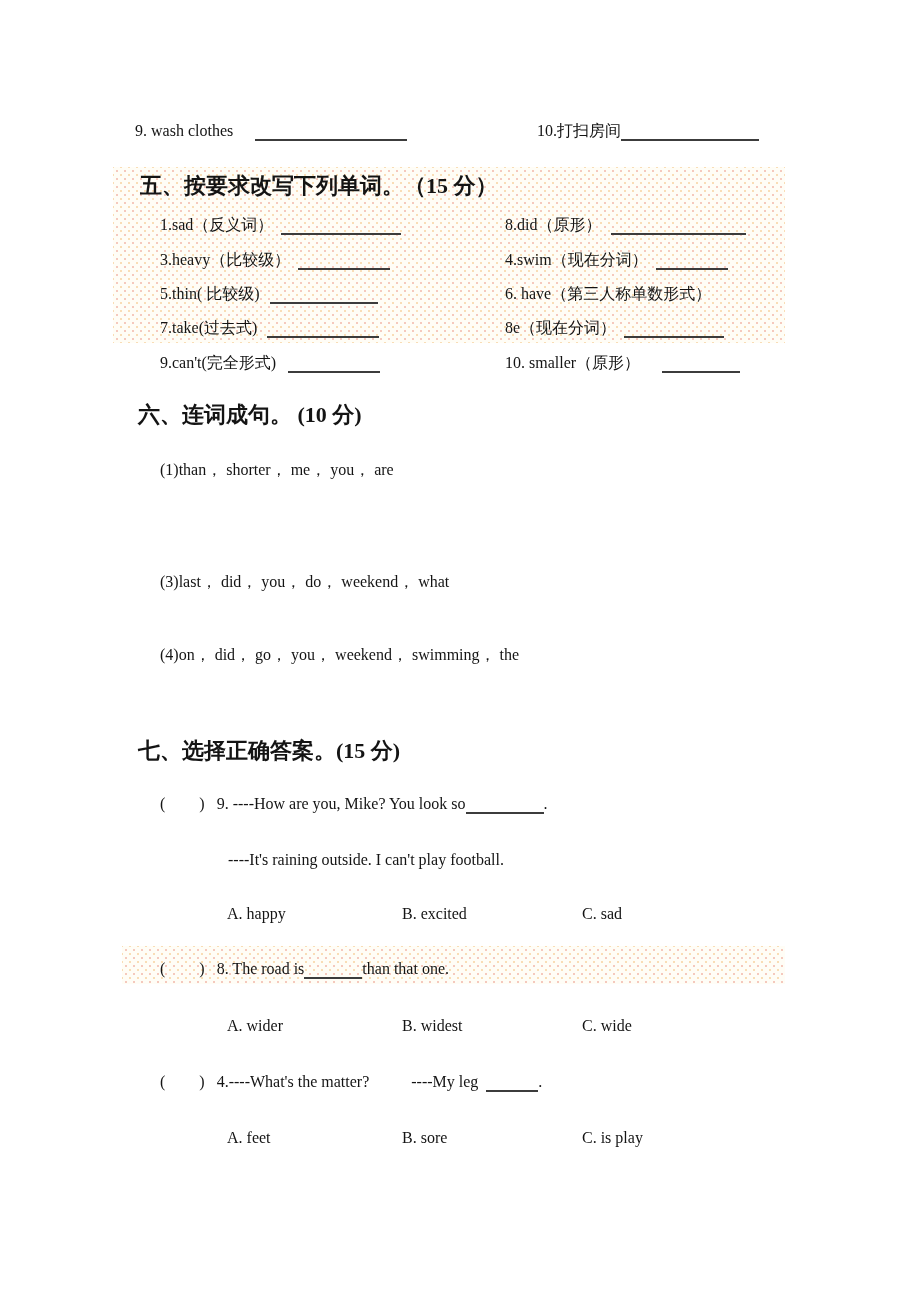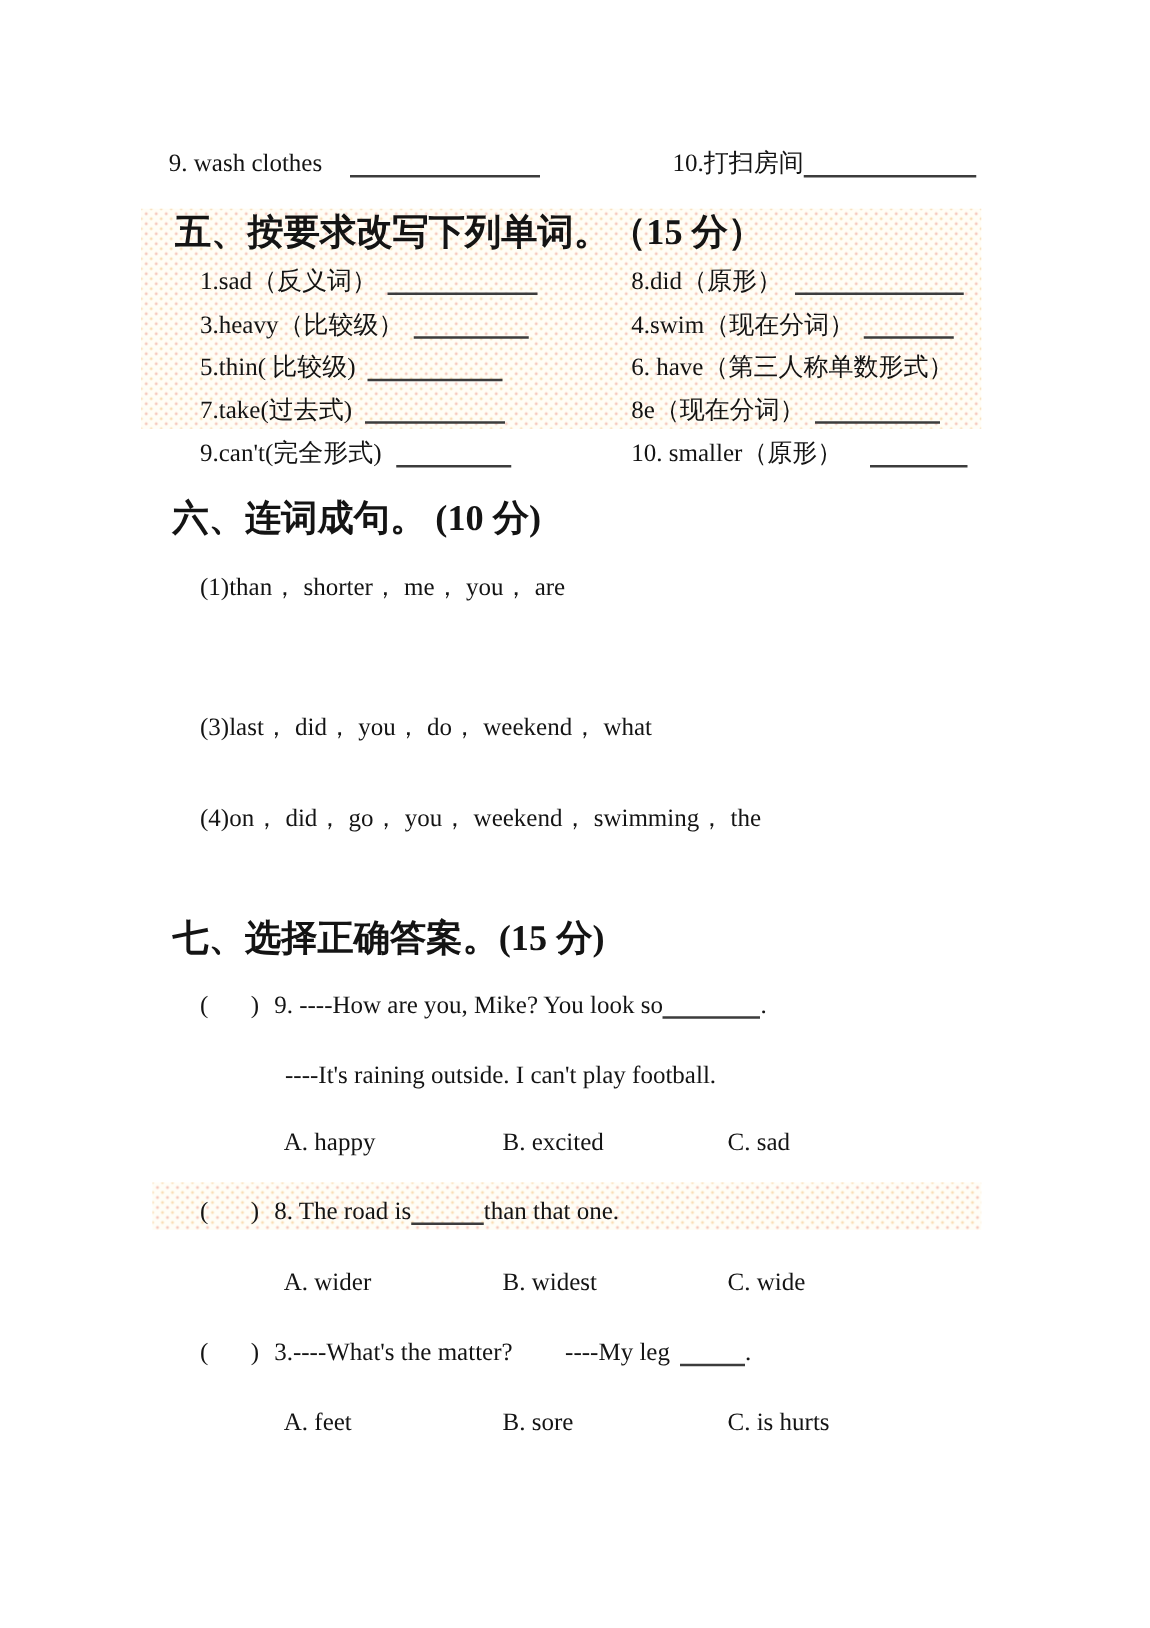--- a/index.html
+++ b/index.html
@@ -5,22 +5,22 @@
   html,body{margin:0;padding:0;background:#ffffff;}
   .page{
     position:relative;
     width:920px;height:1302px;
     background:#ffffff;
     font-family:"Liberation Serif","DejaVu Serif",serif;
     color:#141414;
     overflow:hidden;
   }
   .abs{position:absolute;white-space:nowrap;}
-  .txt{font-size:20px;line-height:30px;}
-  .ttl{font-size:29px;line-height:32px;font-weight:700;}
+  .txt{font-size:16px;line-height:30px;}
+  .ttl{font-size:22px;line-height:32px;font-weight:700;}
   
   .hl{
     position:absolute;
     background-color:#fffdf6;
     background-image:
       radial-gradient(circle, #f5c9bd 1px, rgba(255,255,255,0) 1.4px),
       radial-gradient(circle, #f9ddb6 1px, rgba(255,255,255,0) 1.4px);
     background-size:8px 8px,8px 8px;
     background-position:0 0,4px 4px;
   }
@@ -90,19 +90,19 @@
   <div class="abs txt" style="left:228px;top:845px">----It's raining outside. I can't play football.</div>
 
   <div class="abs txt" style="left:160px;top:954px">
     <span><span>(</span><span class="brgap"></span><span>)</span></span><span class="qgap"></span><span>8. The road is</span><span class="u" style="width:58px"></span><span>than that one.</span>
   </div>
   <div class="abs txt" style="left:227px;top:1011px">
     <span class="opt-a">A. wider</span><span class="opt-b">B. widest</span><span>C. wide</span>
   </div>
 
   <div class="abs txt" style="left:160px;top:1067px">
-    <span><span>(</span><span class="brgap"></span><span>)</span></span><span class="qgap"></span><span>3.----What's the matter?</span><span class="midgap"></span><span>----My leg</span><span class="sgap"></span><span class="u" style="width:52px"></span><span>.</span>
+    <span><span>(</span><span class="brgap"></span><span>)</span></span><span class="qgap"></span><span>4.----What's the matter?</span><span class="midgap"></span><span>----My leg</span><span class="sgap"></span><span class="u" style="width:52px"></span><span>.</span>
   </div>
   <div class="abs txt" style="left:227px;top:1123px">
-    <span class="opt-a">A. feet</span><span class="opt-b">B. sore</span><span>C. is hurts</span>
+    <span class="opt-a">A. feet</span><span class="opt-b">B. sore</span><span>C. is play</span>
   </div>
 
 </div>
 
 </body></html>

